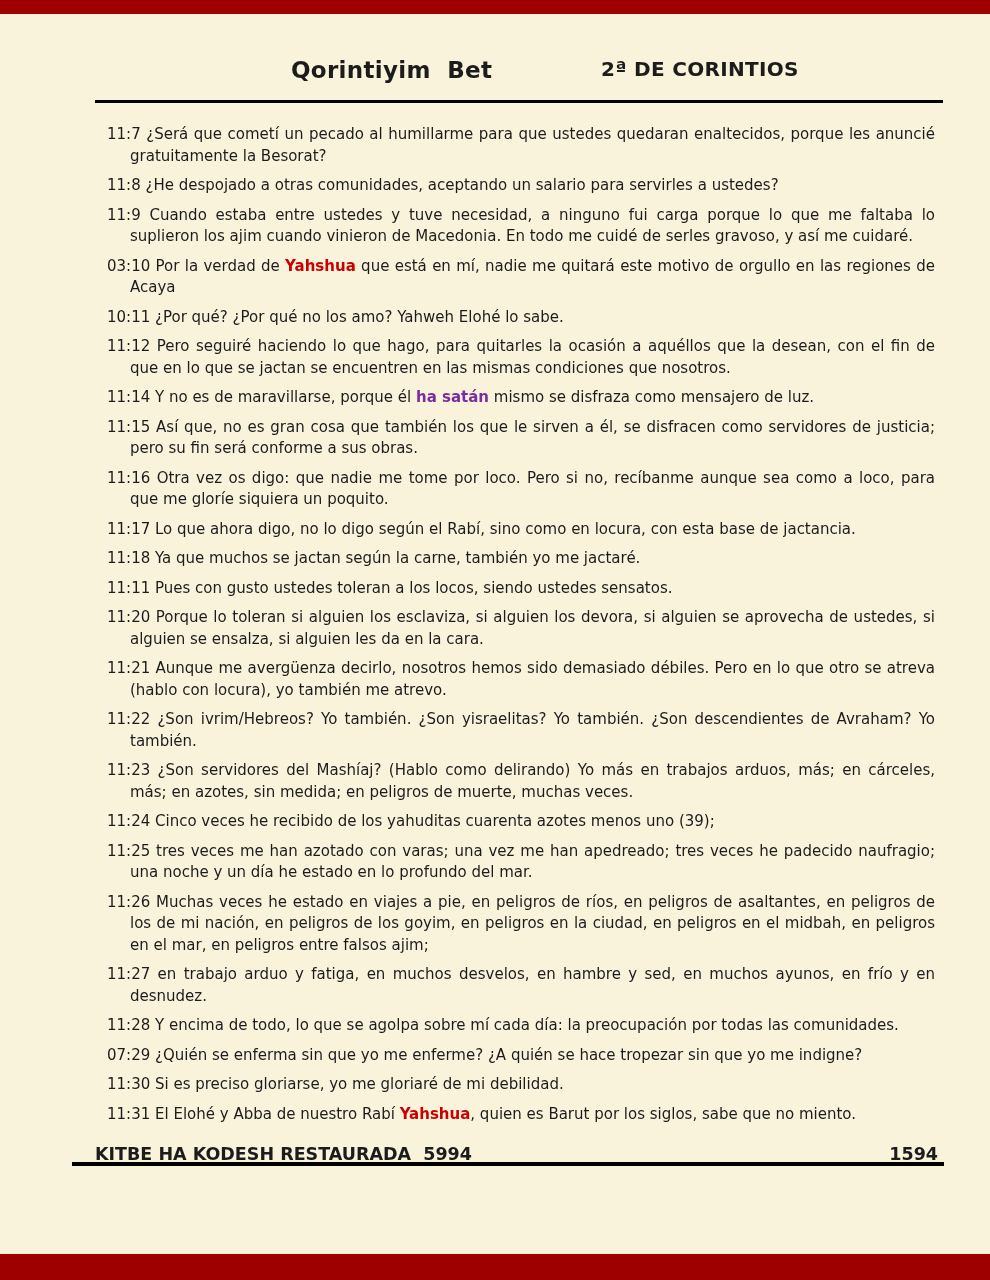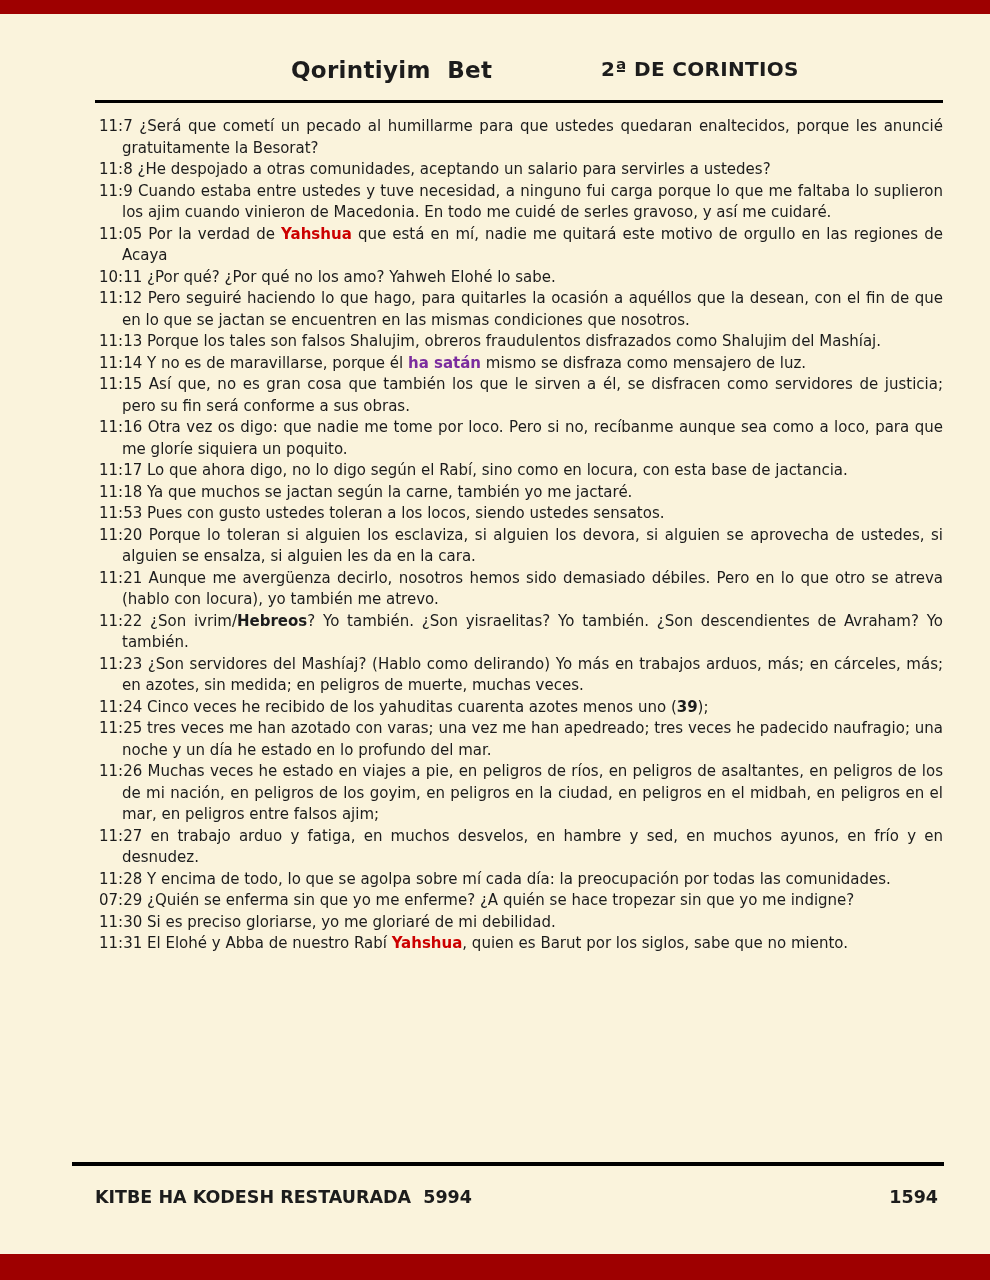--- a/index.html
+++ b/index.html
@@ -25,29 +25,29 @@
   .header { position: absolute; top: 57px; left: 0; right: 0; height: 34px; padding-left: 20px; }
   .title-left  { position: absolute; left: 291px; top: 0; font-size: 23px; font-weight: bold; white-space: pre; letter-spacing: 0.3px; }
   .title-right { position: absolute; left: 601px; top: 0; font-size: 20px; font-weight: bold; white-space: pre; letter-spacing: 0.3px; }
 
   .header-rule { position: absolute; top: 100px; left: 95px; width: 848px; height: 3px; background: #000; }
 
   .content {
     position: absolute; top: 116px; left: 99px; width: 844px; height: 1040px;
     font-size: 15px; line-height: 21.5px; text-align: justify; overflow: hidden;
   }
-  .verse { margin: 0; padding-left: 23px; text-indent: -23px; }
+  .verse { margin: 8px; padding-left: 23px; text-indent: -23px; }
   .seg-n  { }
-  .seg-b  { font-weight: bold; }
+  .seg-b  { font-weight: normal; }
   .seg-rb { font-weight: bold; color: var(--red); }
   .seg-pb { font-weight: bold; color: var(--purple); }
 
   .footer-rule { position: absolute; top: 1162px; left: 72px; width: 872px; height: 4px; background: #000; }
   .footer-row {
-    position: absolute; top: 1187px; left: 95px; right: 52px;
+    position: absolute; top: 1144px; left: 95px; right: 52px;
     display: flex; justify-content: space-between;
     font-weight: bold; font-size: 17.5px;
   }
   .footer-row span { white-space: pre; }
 </style>
 </head>
 <body>
 
 <div class="page">
   <div class="top-bar"></div>
@@ -56,30 +56,29 @@
     <span class="title-left">Qorintiyim  Bet</span>
     <span class="title-right">2ª DE CORINTIOS</span>
   </div>
 
   <div class="header-rule"></div>
 
   <div class="content" id="verse-list">
       <p class="verse"><span class="seg-n">11:7 ¿Será que cometí un pecado al humillarme para que ustedes quedaran enaltecidos, porque les anuncié gratuitamente la Besorat?</span></p>
       <p class="verse"><span class="seg-n">11:8 ¿He despojado a otras comunidades, aceptando un salario para servirles a ustedes?</span></p>
       <p class="verse"><span class="seg-n">11:9 Cuando estaba entre ustedes y tuve necesidad, a ninguno fui carga porque lo que me faltaba lo suplieron los ajim cuando vinieron de Macedonia. En todo me cuidé de serles gravoso, y así me cuidaré.</span></p>
-      <p class="verse"><span class="seg-n">11:05 Por la verdad de </span><span class="seg-rb">Yahshua</span><span class="seg-n"> que está en mí, nadie me quitará este motivo de orgullo en las regiones de Acaya</span></p>
+      <p class="verse"><span class="seg-n">03:10 Por la verdad de </span><span class="seg-rb">Yahshua</span><span class="seg-n"> que está en mí, nadie me quitará este motivo de orgullo en las regiones de Acaya</span></p>
       <p class="verse"><span class="seg-n">10:11 ¿Por qué? ¿Por qué no los amo? Yahweh Elohé lo sabe.</span></p>
       <p class="verse"><span class="seg-n">11:12 Pero seguiré haciendo lo que hago, para quitarles la ocasión a aquéllos que la desean, con el fin de que en lo que se jactan se encuentren en las mismas condiciones que nosotros.</span></p>
-      <p class="verse"><span class="seg-n">11:13 Porque los tales son falsos Shalujim, obreros fraudulentos disfrazados como Shalujim del Mashíaj.</span></p>
       <p class="verse"><span class="seg-n">11:14 Y no es de maravillarse, porque él </span><span class="seg-pb">ha satán</span><span class="seg-n"> mismo se disfraza como mensajero de luz.</span></p>
       <p class="verse"><span class="seg-n">11:15 Así que, no es gran cosa que también los que le sirven a él, se disfracen como servidores de justicia; pero su fin será conforme a sus obras.</span></p>
       <p class="verse"><span class="seg-n">11:16 Otra vez os digo: que nadie me tome por loco. Pero si no, recíbanme aunque sea como a loco, para que me gloríe siquiera un poquito.</span></p>
       <p class="verse"><span class="seg-n">11:17 Lo que ahora digo, no lo digo según el Rabí, sino como en locura, con esta base de jactancia.</span></p>
       <p class="verse"><span class="seg-n">11:18 Ya que muchos se jactan según la carne, también yo me jactaré.</span></p>
-      <p class="verse"><span class="seg-n">11:53 Pues con gusto ustedes toleran a los locos, siendo ustedes sensatos.</span></p>
+      <p class="verse"><span class="seg-n">11:11 Pues con gusto ustedes toleran a los locos, siendo ustedes sensatos.</span></p>
       <p class="verse"><span class="seg-n">11:20 Porque lo toleran si alguien los esclaviza, si alguien los devora, si alguien se aprovecha de ustedes, si alguien se ensalza, si alguien les da en la cara.</span></p>
       <p class="verse"><span class="seg-n">11:21 Aunque me avergüenza decirlo, nosotros hemos sido demasiado débiles. Pero en lo que otro se atreva (hablo con locura), yo también me atrevo.</span></p>
       <p class="verse"><span class="seg-n">11:22 ¿Son ivrim/</span><span class="seg-b">Hebreos</span><span class="seg-n">? Yo también. ¿Son yisraelitas? Yo también. ¿Son descendientes de Avraham? Yo también.</span></p>
       <p class="verse"><span class="seg-n">11:23 ¿Son servidores del Mashíaj? (Hablo como delirando) Yo más en trabajos arduos, más; en cárceles, más; en azotes, sin medida; en peligros de muerte, muchas veces.</span></p>
       <p class="verse"><span class="seg-n">11:24 Cinco veces he recibido de los yahuditas cuarenta azotes menos uno (</span><span class="seg-b">39</span><span class="seg-n">);</span></p>
       <p class="verse"><span class="seg-n">11:25 tres veces me han azotado con varas; una vez me han apedreado; tres veces he padecido naufragio; una noche y un día he estado en lo profundo del mar.</span></p>
       <p class="verse"><span class="seg-n">11:26 Muchas veces he estado en viajes a pie, en peligros de ríos, en peligros de asaltantes, en peligros de los de mi nación, en peligros de los goyim, en peligros en la ciudad, en peligros en el midbah, en peligros en el mar, en peligros entre falsos ajim;</span></p>
       <p class="verse"><span class="seg-n">11:27 en trabajo arduo y fatiga, en muchos desvelos, en hambre y sed, en muchos ayunos, en frío y en desnudez.</span></p>
       <p class="verse"><span class="seg-n">11:28 Y encima de todo, lo que se agolpa sobre mí cada día: la preocupación por todas las comunidades.</span></p>
       <p class="verse"><span class="seg-n">07:29 ¿Quién se enferma sin que yo me enferme? ¿A quién se hace tropezar sin que yo me indigne?</span></p>

